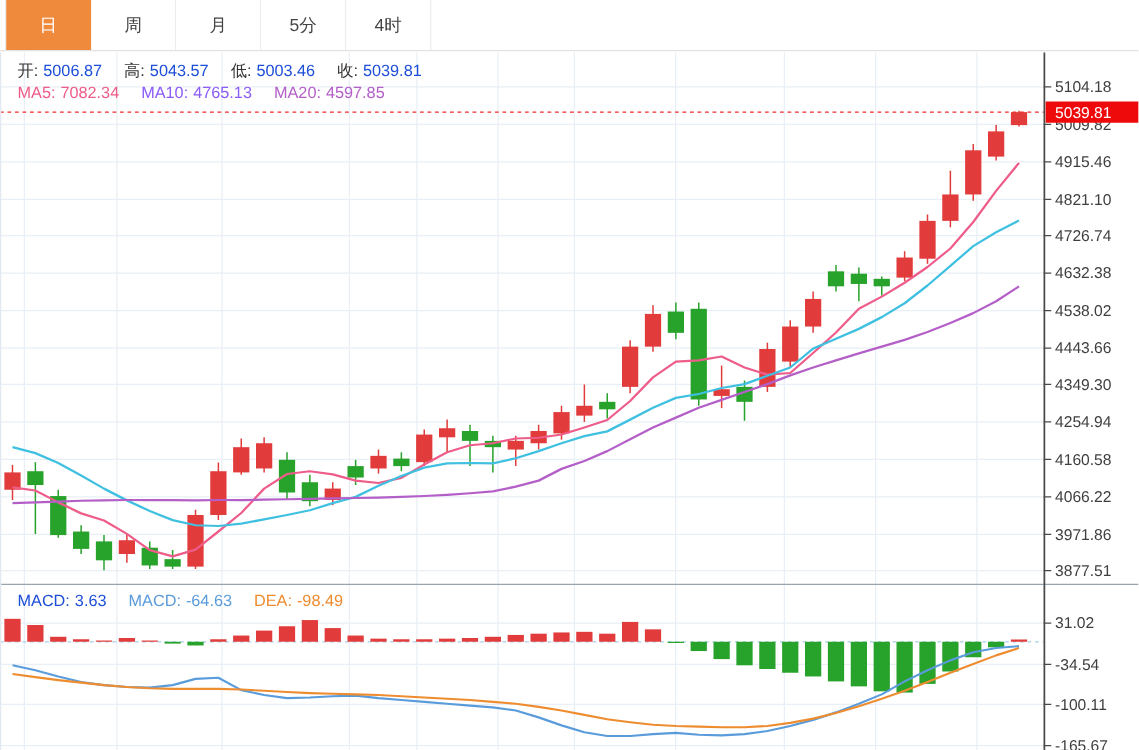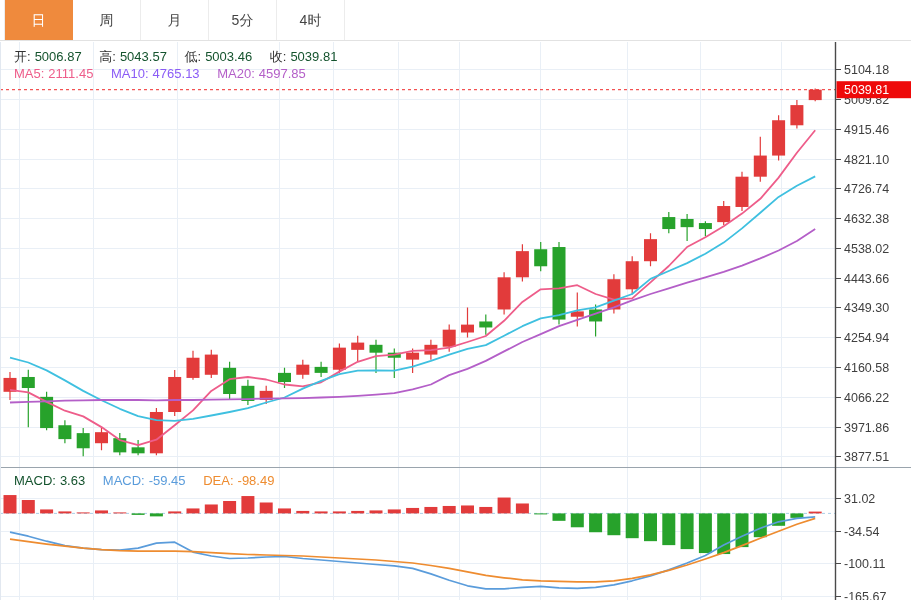--- a/index.html
+++ b/index.html
@@ -10,21 +10,21 @@
     border-bottom:1px solid #e2e2e2;display:flex;align-items:stretch;padding-left:4px;box-sizing:border-box;}
   .tab{width:67px;height:40px;line-height:40px;text-align:center;font-size:14px;color:#444;
     border-right:1px solid #ececec;cursor:pointer;background:#fff;}
   .tab:first-child{border-left:1px solid #ececec;}
   .tab.active{background:#ef8a3d;color:#fff;border-right:1px solid #ef8a3d;}
   
   .row{position:absolute;left:14px;font-size:13px;white-space:nowrap;z-index:5;}
   .row span{margin-right:4px;}
   .row .gap{margin-right:14px;}
   .lab{color:#333;}
-  .val-red{color:#14532d;}
+  .val-red{color:#1d4ed8;}
   .ma5{color:#ee5d8a;}
   .ma10{color:#8b5cf6;}
   .ma20{color:#b45fc8;}
   .diff{color:#5a9cdb;}
   .dea{color:#ee8c30;}
   svg{position:absolute;left:0;top:0;}
 </style>
 </head>
 <body>
 
@@ -263,24 +263,24 @@
     </svg>
 
   <div class="row" style="top:48px;">
     <span class="lab">开:</span><span class="val-red gap">5006.87</span>
     <span class="lab">高:</span><span class="val-red gap">5043.57</span>
     <span class="lab">低:</span><span class="val-red gap">5003.46</span>
     <span class="lab">收:</span><span class="val-red">5039.81</span>
   </div>
 
   <div class="row" style="top:66px;">
-    <span class="ma5">MA5:</span><span class="ma5 gap">2111.45</span>
+    <span class="ma5">MA5:</span><span class="ma5 gap">7082.34</span>
     <span class="ma10">MA10:</span><span class="ma10 gap">4765.13</span>
     <span class="ma20">MA20:</span><span class="ma20">4597.85</span>
   </div>
 
   <div class="row" style="top:473px;">
     <span class="val-red">MACD:</span><span class="val-red gap">3.63</span>
-    <span class="diff">MACD:</span><span class="diff gap">-59.45</span>
+    <span class="diff">MACD:</span><span class="diff gap">-64.63</span>
     <span class="dea">DEA:</span><span class="dea">-98.49</span>
   </div>
 
 </div>
 
 </body></html>

